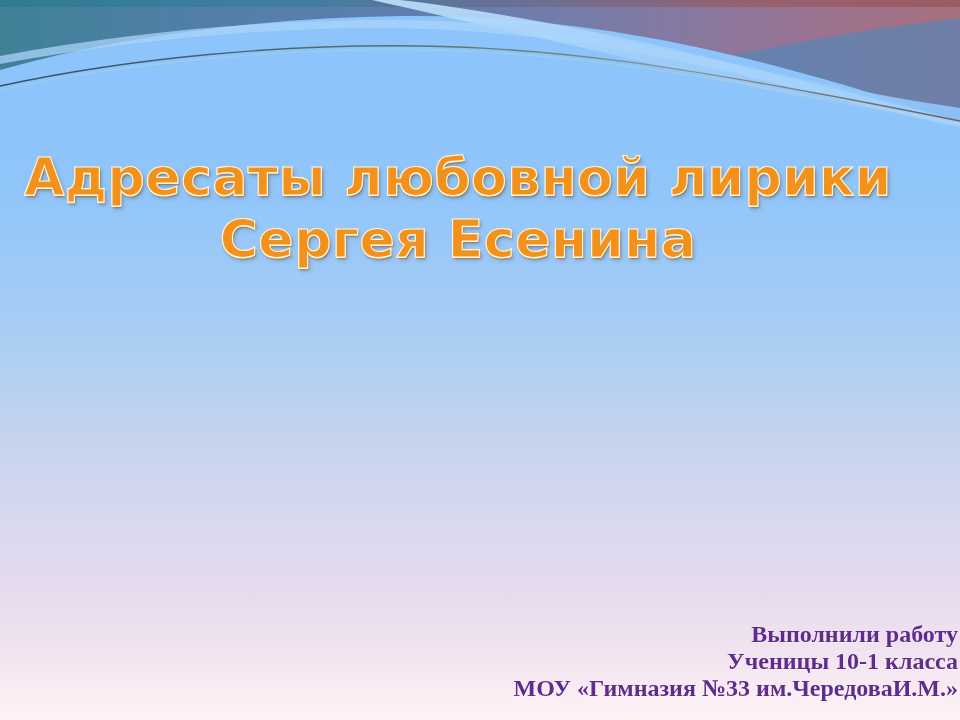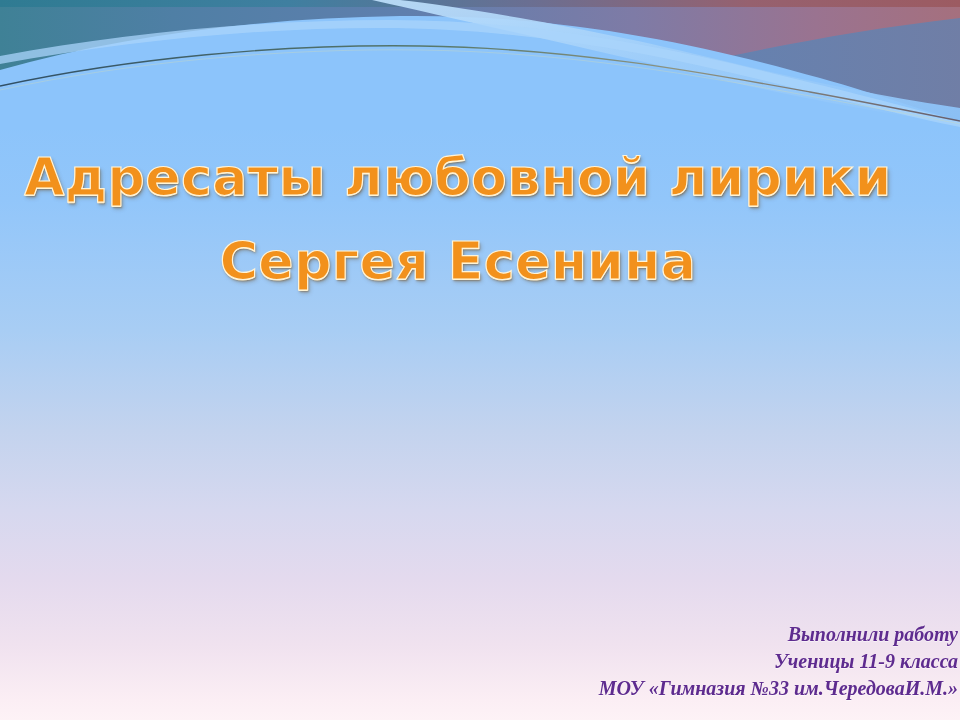--- a/index.html
+++ b/index.html
@@ -53,35 +53,34 @@
     letter-spacing: 0.5px;
     color: #f2911c;
     -webkit-text-stroke: 1.2px #fff4d8;
     text-shadow:
        0 1px 0 #fff3d0,
        1px 2px 2px rgba(120, 70, 10, 0.45),
        2px 3px 4px rgba(90, 60, 20, 0.28);
     white-space: nowrap;
   }
   .title-line.l1 { margin-top: 0; }
-  .title-line.l2 { margin-top: 22px; }
+  .title-line.l2 { margin-top: 0; }
 
   
   .footer-block {
     position: absolute;
     right: 2px;
     bottom: 18px;
     width: 700px;
     text-align: right;
   }
   .footer-line {
     font-family: "Liberation Serif", "DejaVu Serif", serif;
     font-weight: bold;
-    font-style: italic;
-    font-size: 20px;
+    font-size: 24px;
     line-height: 27px;
     color: #5e2b8f;
     white-space: nowrap;
     text-shadow: 0 1px 0 rgba(255,255,255,0.55);
   }
 </style>
 </head>
 <body>
 
 <div id="slide">
@@ -137,17 +136,17 @@
     <path d="M0,90 C130,62 280,48 420,50 C570,52 700,76 810,96 C870,107 925,117 960,124" fill="none" stroke="#c9d8c0" stroke-width="0.8" opacity="0.55"></path>
   </svg>
 
   <div class="title-block" style="top:146px;">
     <div class="title-line l1">Адресаты любовной лирики</div>
     <div class="title-line l2">Сергея Есенина</div>
   </div>
 
   <div class="footer-block">
     <div class="footer-line">Выполнили работу</div>
-    <div class="footer-line">Ученицы 11-9 класса</div>
+    <div class="footer-line">Ученицы 10-1 класса</div>
     <div class="footer-line">МОУ «Гимназия №33 им.ЧередоваИ.М.»</div>
   </div>
 
 </div>
 
 </body></html>

